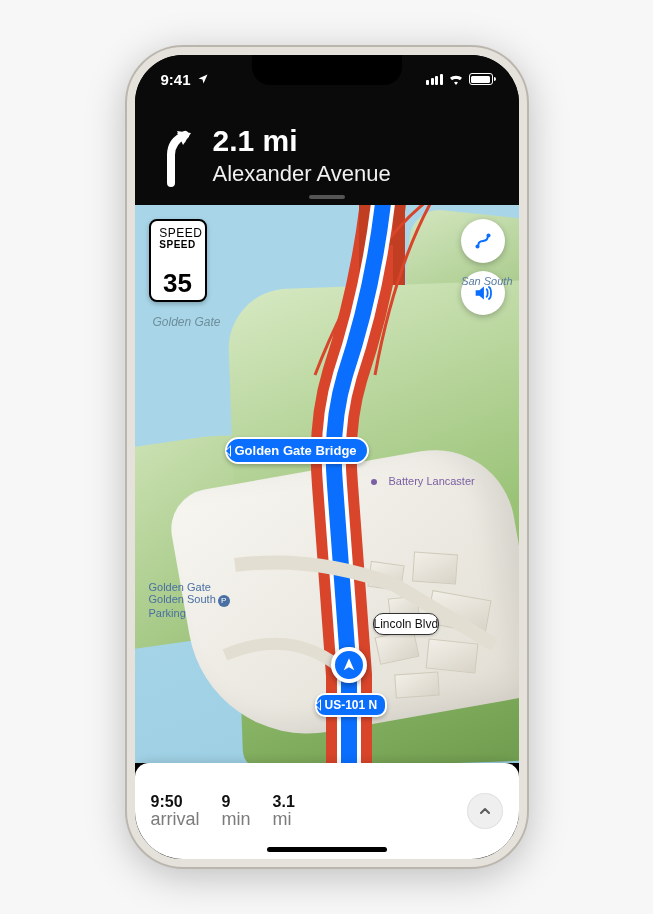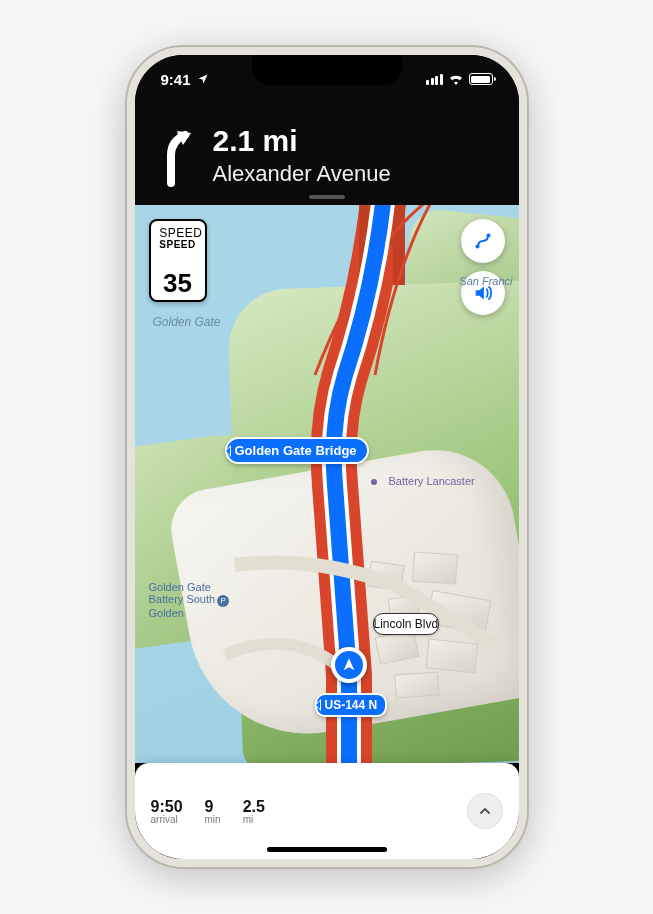--- a/index.html
+++ b/index.html
@@ -150,21 +150,21 @@
   .bottom-bar {
     position:absolute; left:0; right:0; bottom:0; height:96px;
     background:#fff;
     border-top-left-radius: 14px; border-top-right-radius: 14px;
     box-shadow: 0 -2px 10px rgba(0,0,0,.12);
     display:flex; align-items:center; padding: 0 16px;
     z-index:30;
   }
   .bb-block { display:flex; flex-direction:column; margin-right:22px; }
   .bb-val { font-size:16px; font-weight:600; color:#111; }
-  .bb-lab { font-size:10px; color:#7b7b7b; margin-top:-2px;}
+  .bb-lab { font-size:18px; color:#7b7b7b; margin-top:-2px;}
   .bb-chevron {
     margin-left:auto; width:36px; height:36px; border-radius:50%;
     background:#efefef; display:flex; align-items:center; justify-content:center;
     box-shadow: inset 0 0 0 1px #e2e2e2;
   }
   .home-ind {
     position:absolute; bottom:7px; left:50%; transform:translateX(-50%);
     width:120px; height:5px; background:#000; border-radius:3px; z-index:60;
   }
 </style>
@@ -266,62 +266,62 @@
     </div>
     <div class="circle-btn two">
       <svg viewBox="0 0 24 24" fill="#0a6fff">
         <path d="M4 9v6h4l5 4V5L8 9H4z"></path>
         <path d="M16 8c1.5 1 1.5 7 0 8" stroke="#0a6fff" stroke-width="2" fill="none" stroke-linecap="round"></path>
         <path d="M18.5 5.5c3 2 3 11 0 13" stroke="#0a6fff" stroke-width="2" fill="none" stroke-linecap="round"></path>
       </svg>
     </div>
 
     <div class="map-lbl water" style="left:18px; top:110px;">Golden Gate</div>
-    <div class="map-lbl park" style="right:6px; top:70px; text-align:right;">San Franci</div>
+    <div class="map-lbl park" style="right:6px; top:70px; text-align:right;">San South</div>
 
     <div class="route-pill" style="left:90px; top:232px;">
       <span class="inner-tip"></span>
       <span>Golden Gate Bridge</span>
     </div>
 
     <div class="map-lbl poi" style="left:236px; top:270px;">
       <span class="dot"></span><span style="display:inline-block; max-width:80px; line-height:1.15;margin-left:9px;">Battery Lancaster</span>
     </div>
 
     <div class="map-lbl poi2" style="left:14px; top:376px;">
       <div><span>Golden Gate</span></div>
-      <div><span>Battery South</span><span class="pdot">P</span></div>
-      <div><span>Golden</span></div>
+      <div><span>Golden South</span><span class="pdot">P</span></div>
+      <div><span>Parking</span></div>
     </div>
 
     <div class="street-pill" style="left:238px; top:408px;">Lincoln Blvd</div>
 
     <div class="puck" style="left:196px; top:442px;">
       <svg width="18" height="18" viewBox="0 0 24 24" fill="#fff">
           <path d="M12 3l7 16-7-4-7 4 7-16z"></path>
         </svg>
     </div>
 
     <div class="route-pill tiny" style="left:180px; top:488px;">
       <span class="inner-tip"></span>
-      <span>US-144 N</span>
+      <span>US-101 N</span>
     </div>
   </div>
 
   <div class="bottom-bar">
     <div class="bb-block">
       <span class="bb-val">9:50</span>
       <span class="bb-lab">arrival</span>
     </div>
     <div class="bb-block">
       <span class="bb-val">9</span>
       <span class="bb-lab">min</span>
     </div>
     <div class="bb-block">
-      <span class="bb-val">2.5</span>
+      <span class="bb-val">3.1</span>
       <span class="bb-lab">mi</span>
     </div>
     <div class="bb-chevron">
       <svg width="16" height="16" viewBox="0 0 24 24" fill="none" stroke="#5a5a5a" stroke-width="3" stroke-linecap="round" stroke-linejoin="round">
           <path d="M6 15l6-6 6 6"></path>
         </svg>
     </div>
   </div>
 
   <div class="home-ind"></div>

